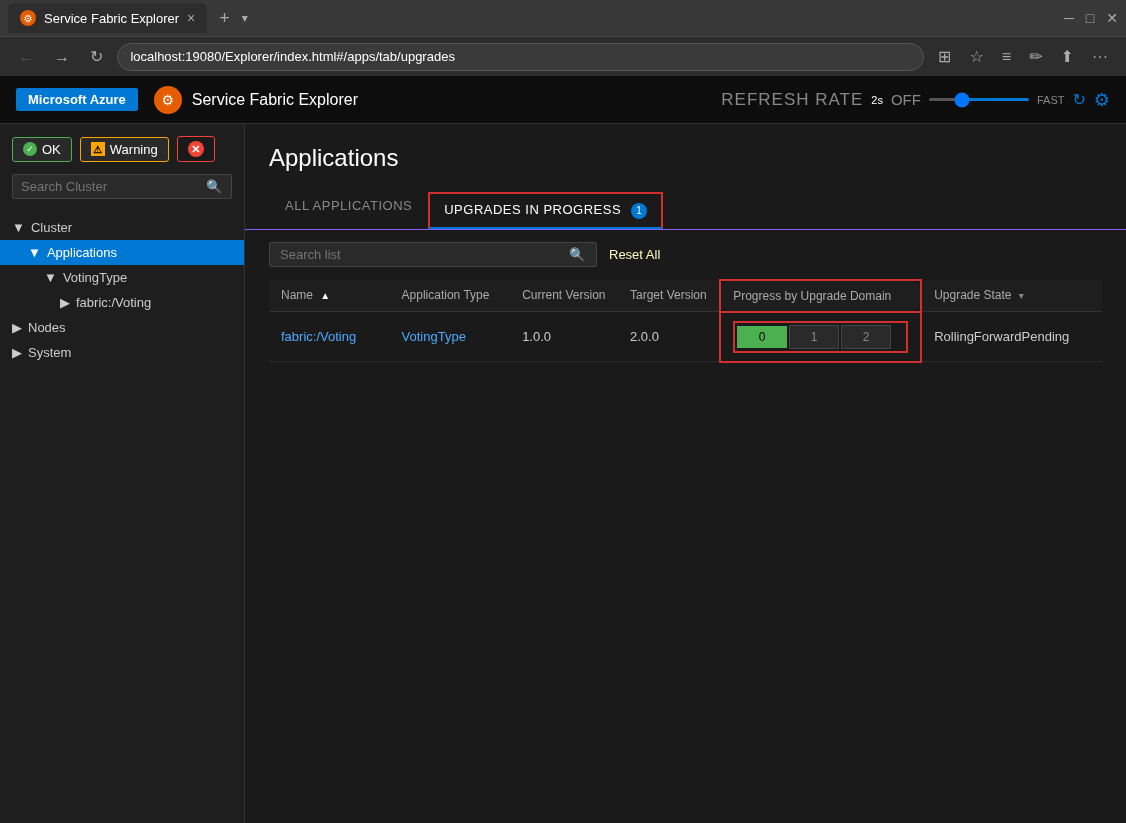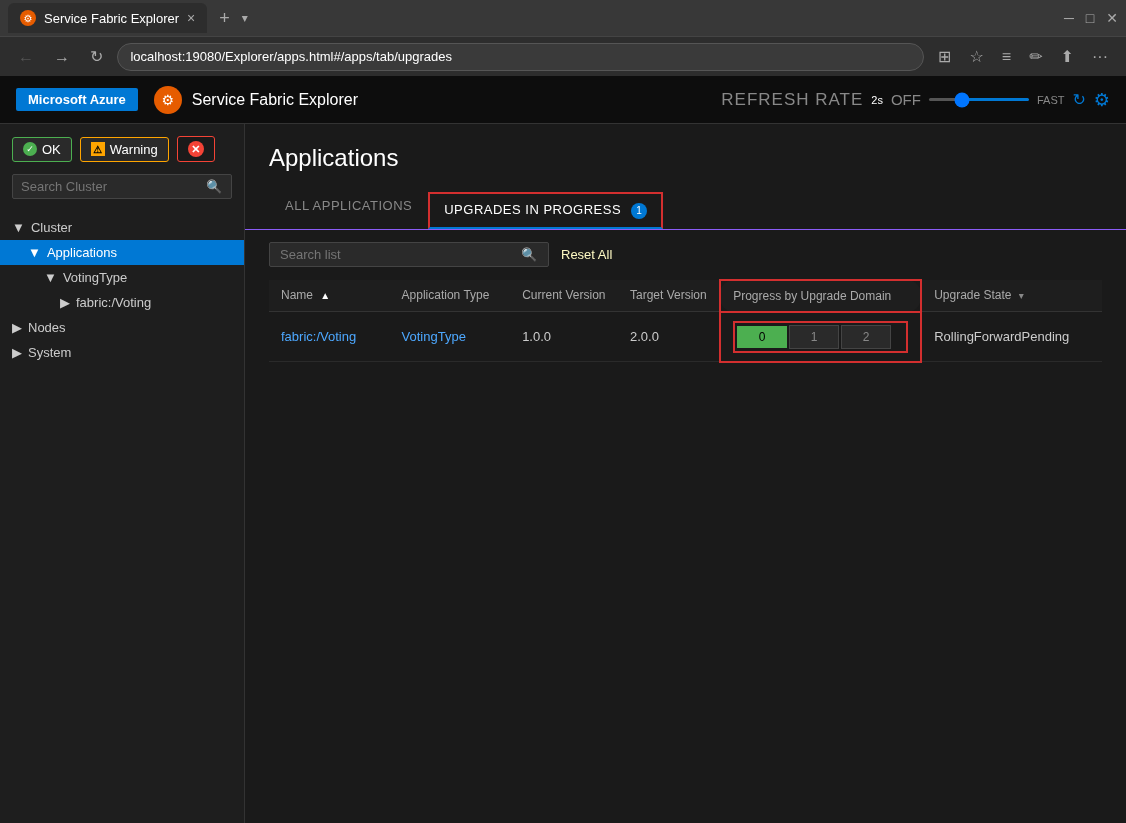--- a/index.html
+++ b/index.html
@@ -64,21 +64,21 @@
     .page-title { font-size: 24px; font-weight: 300; color: #fff; }
 
     
     .tabs { display: flex; align-items: center; padding: 0 24px; border-bottom: 1px solid #8b5cf6; gap: 0; }
     .tab { padding: 10px 16px; font-size: 13px; color: #888; cursor: pointer; border-bottom: 2px solid transparent; letter-spacing: 0.5px; }
     .tab.active { color: #fff; border-bottom: 2px solid #0078d4; font-weight: 500; margin-top: 8px; }
     .tab-badge { display: inline-flex; align-items: center; justify-content: center; width: 16px; height: 16px; background: #0078d4; color: #fff; border-radius: 50%; font-size: 10px; margin-left: 6px; }
 
     
     .table-controls { display: flex; align-items: center; padding: 12px 24px; gap: 12px; }
-    .table-search { display: flex; align-items: center; background: #2a2a2a; border: 1px solid #444; border-radius: 2px; padding: 4px 10px; width: 280px; }
+    .table-search { display: flex; align-items: center; background: #2a2a2a; border: 1px solid #444; border-radius: 2px; padding: 4px 10px; width: 328px; }
     .table-search input { background: none; border: none; color: #ccc; font-size: 13px; flex: 1; outline: none; }
     .table-search-icon { color: #888; font-size: 13px; }
     .reset-all { color: #fef9c3; font-size: 13px; cursor: pointer; text-decoration: none; }
 
     
     .data-table { width: 100%; border-collapse: collapse; font-size: 13px; }
     .data-table th { text-align: left; padding: 8px 12px; color: #aaa; font-weight: 400; font-size: 12px; border-bottom: 1px solid #333; background: #1e1e1e; white-space: nowrap; }
     .data-table td { padding: 8px 12px; border-bottom: 1px solid #2a2a2a; color: #ccc; white-space: nowrap; }
     .col-name { min-width: 120px; }
     .col-app-type { min-width: 120px; }
@@ -122,21 +122,21 @@
       <span style="cursor:pointer;">─</span>
       <span style="cursor:pointer;">□</span>
       <span style="cursor:pointer;">✕</span>
     </div>
   </div>
   <div class="browser-toolbar">
     <button class="browser-nav-btn disabled">←</button>
     <button class="browser-nav-btn">→</button>
     <button class="browser-nav-btn">↻</button>
     <div class="browser-address-bar">
-      <span>localhost:19080/Explorer/apps.html#/apps/tab/upgrades</span>
+      <span>localhost:19080/Explorer/index.html#/apps/tab/upgrades</span>
     </div>
     <div class="browser-actions">
       <button class="browser-action-btn">⊞</button>
       <button class="browser-action-btn">☆</button>
       <button class="browser-action-btn">≡</button>
       <button class="browser-action-btn">✏</button>
       <button class="browser-action-btn">⬆</button>
       <button class="browser-action-btn">···</button>
     </div>
   </div>

